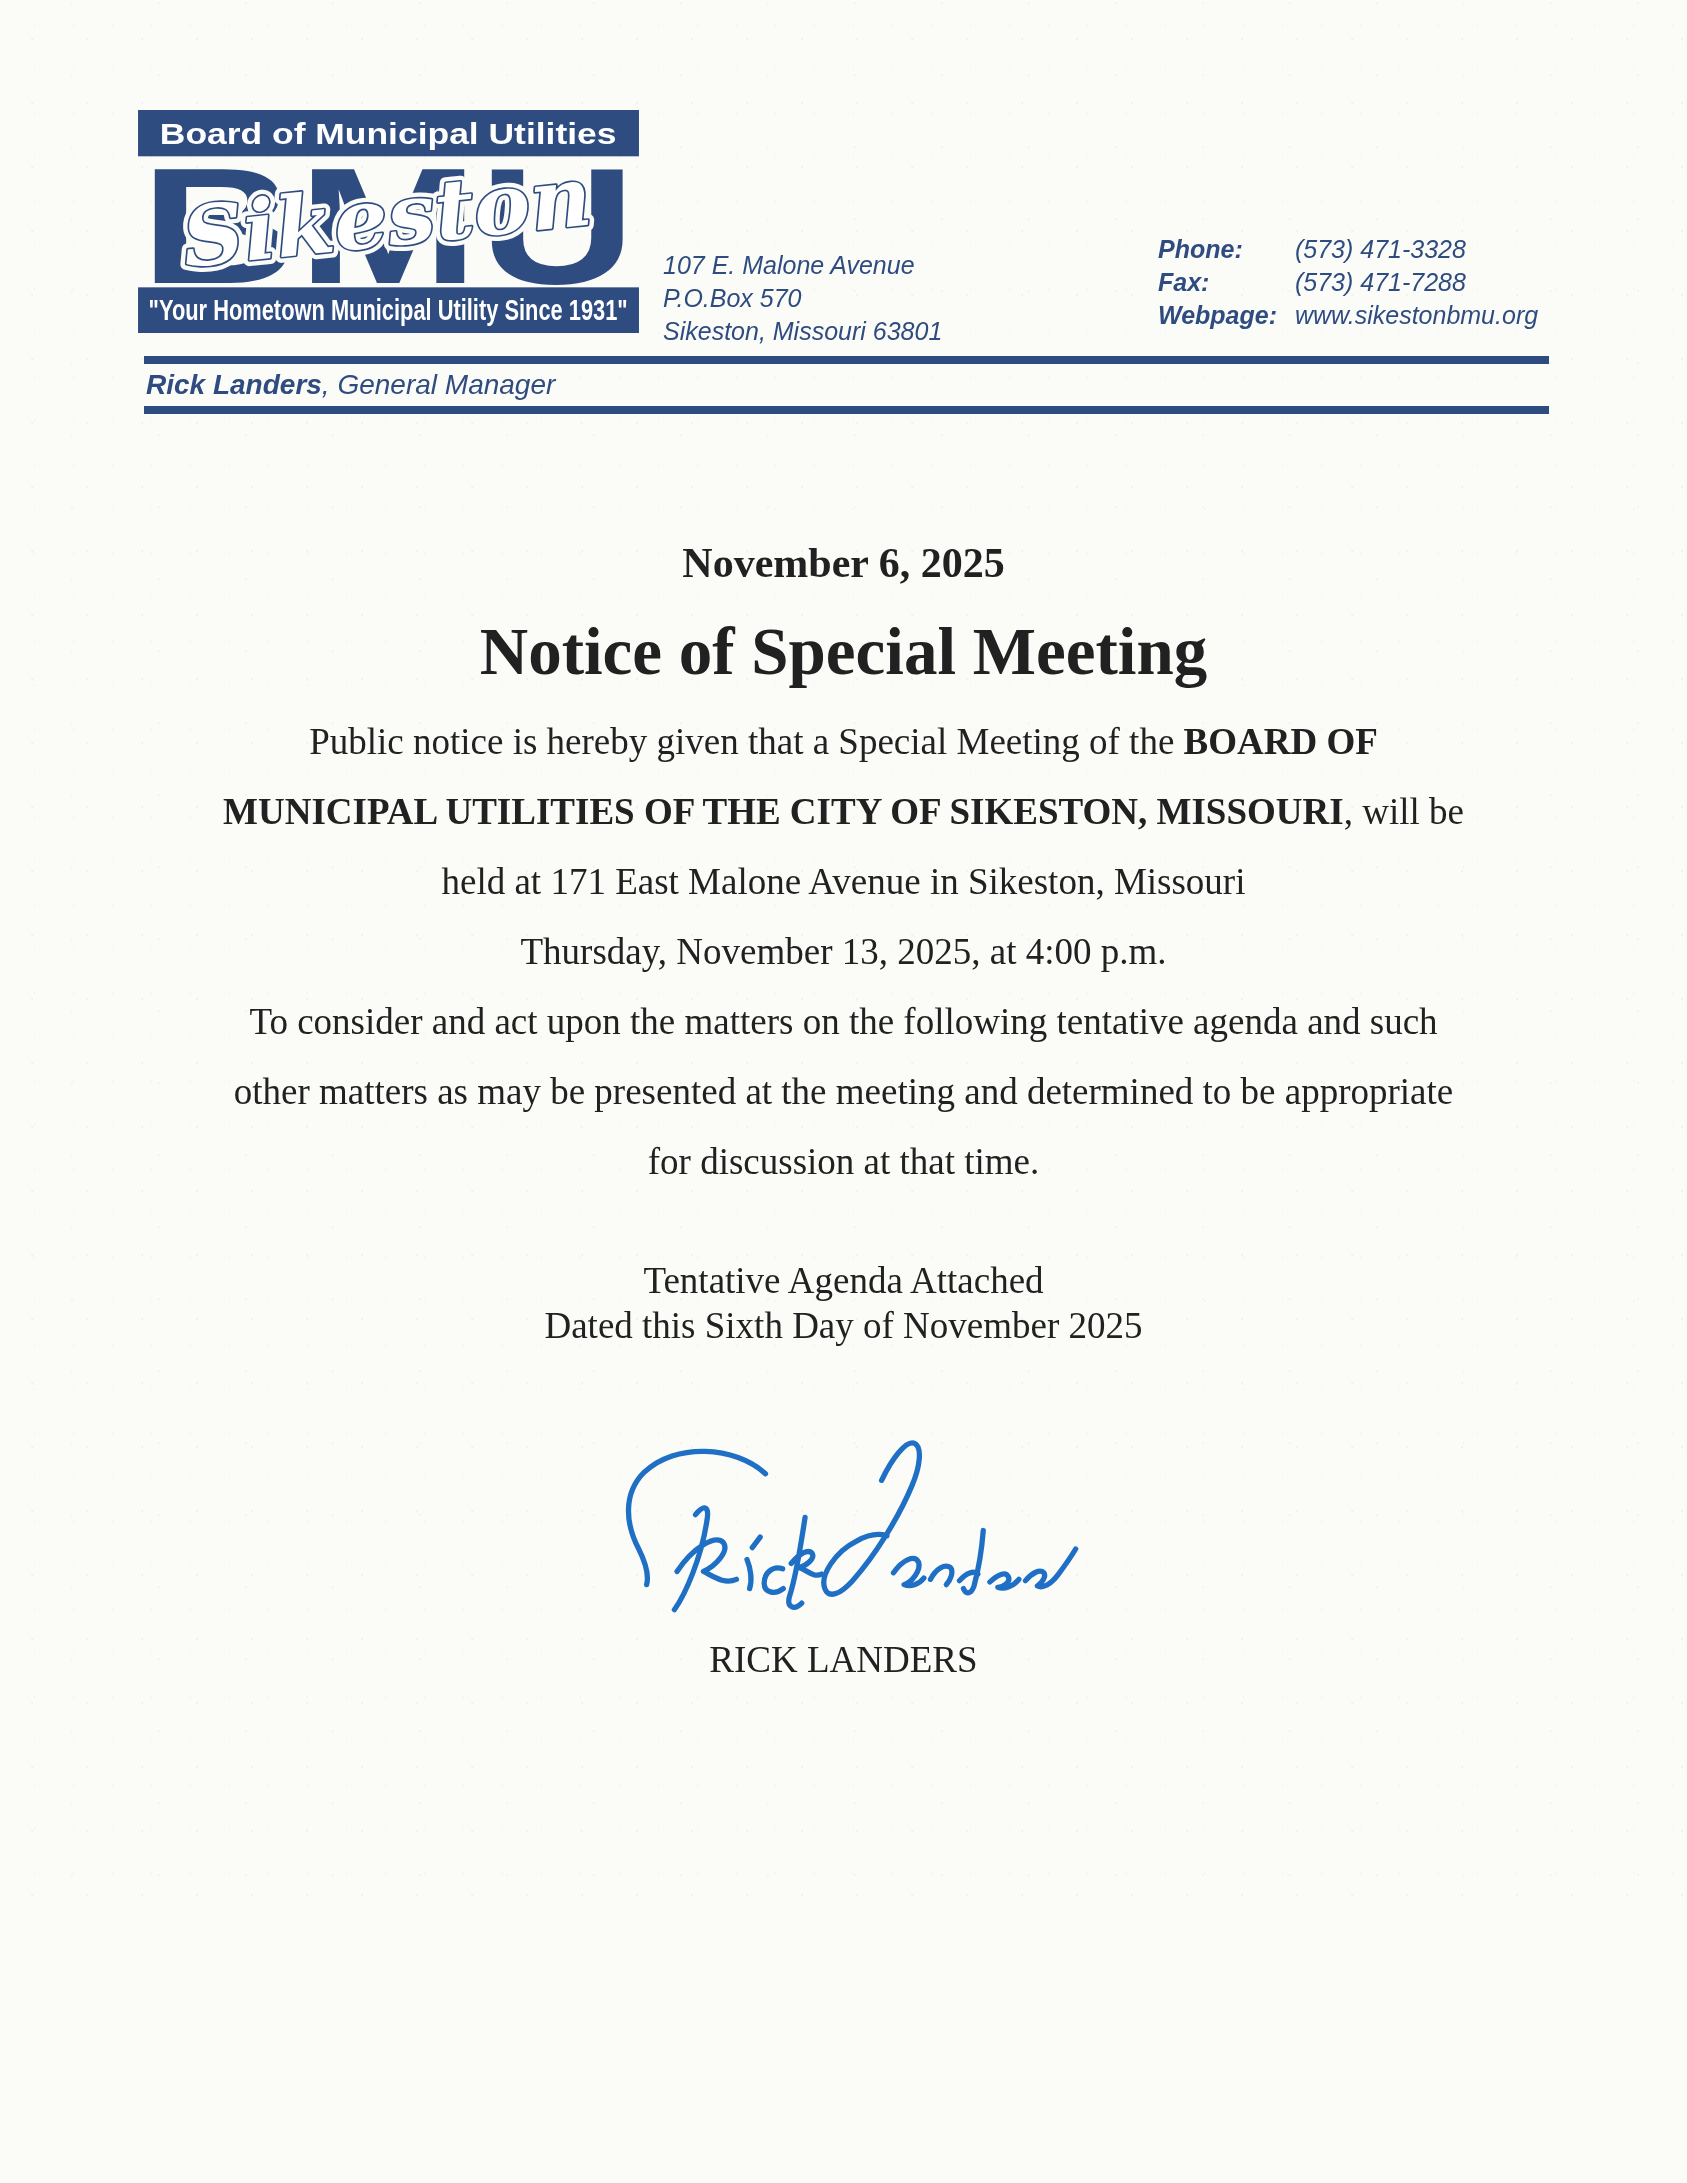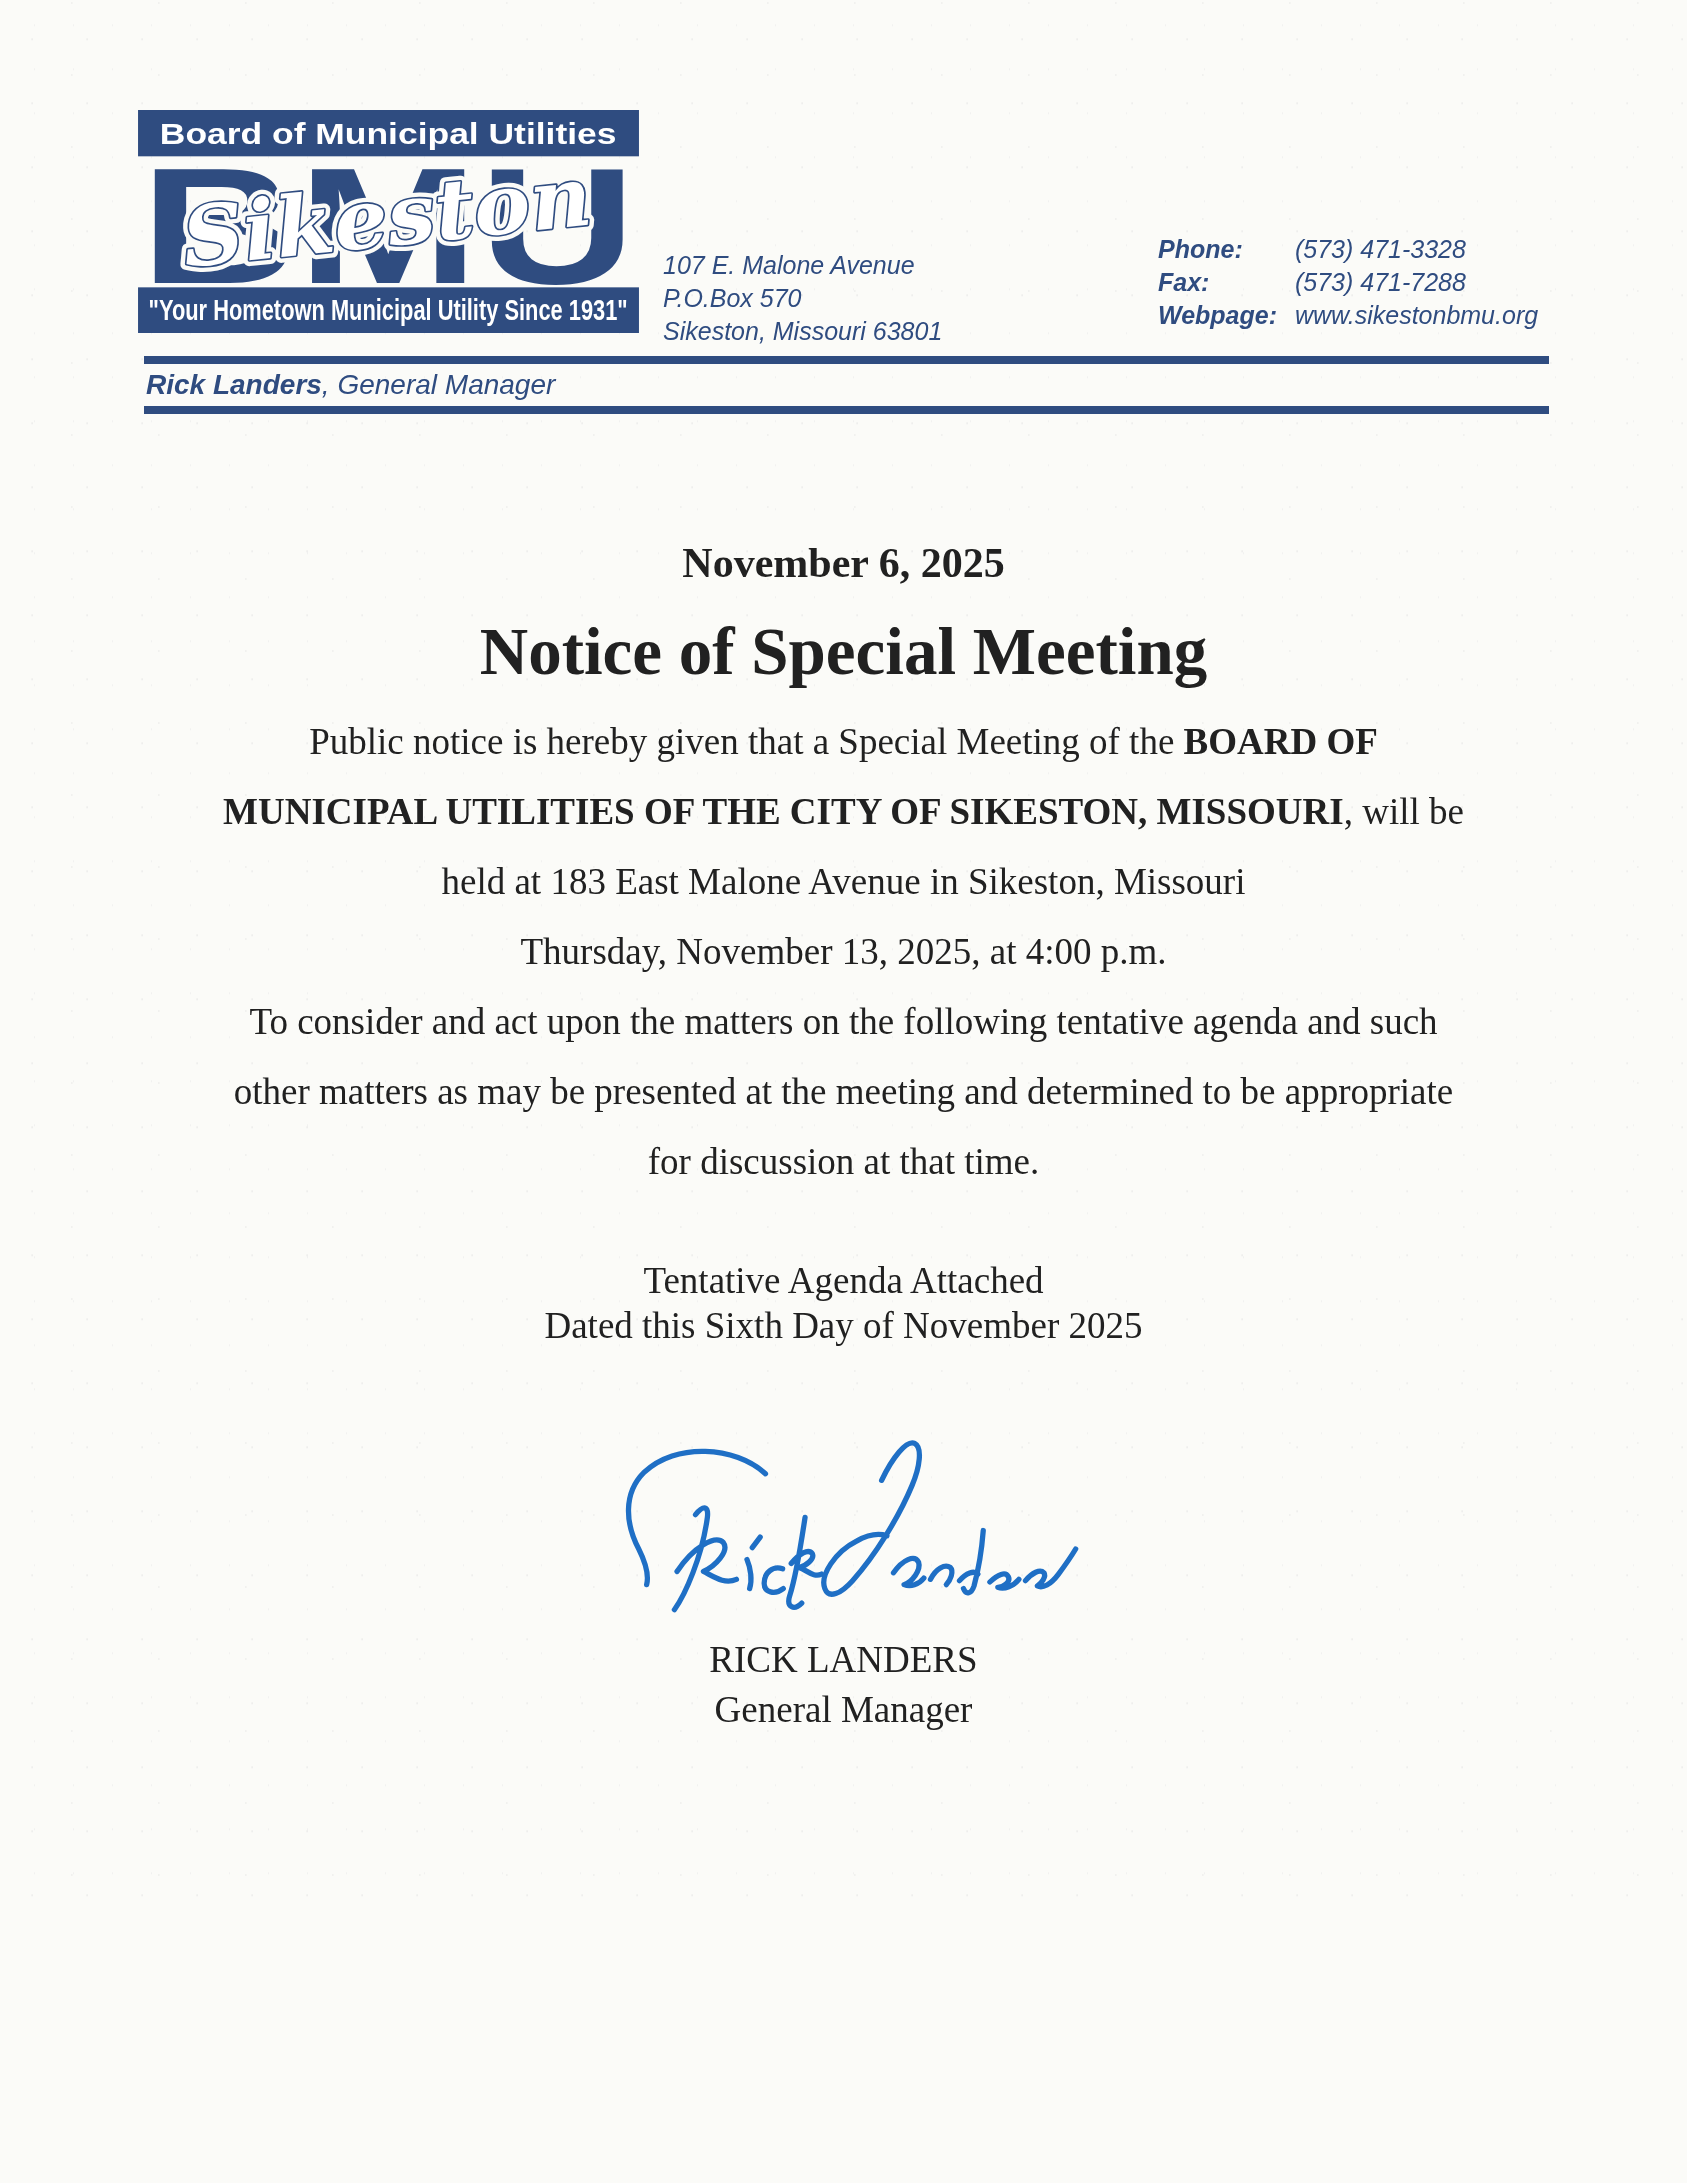--- a/index.html
+++ b/index.html
@@ -127,21 +127,21 @@
     <div class="rule rule-bottom"></div>
   </div>
 
   <div class="centered notice-date">November 6, 2025</div>
 
   <div class="centered notice-title">Notice of Special Meeting</div>
 
   <div class="centered notice-body">
       <div class="body-line"><span>Public notice is hereby given that a Special Meeting of the </span><span class="bold">BOARD OF</span></div>
       <div class="body-line"><span class="bold">MUNICIPAL UTILITIES OF THE CITY OF SIKESTON, MISSOURI</span><span>, will be</span></div>
-      <div class="body-line"><span>held at 183 East Malone Avenue in Sikeston, Missouri</span></div>
+      <div class="body-line"><span>held at 171 East Malone Avenue in Sikeston, Missouri</span></div>
       <div class="body-line"><span>Thursday, November 13, 2025, at 4:00 p.m.</span></div>
       <div class="body-line"><span>To consider and act upon the matters on the following tentative agenda and such</span></div>
       <div class="body-line"><span>other matters as may be presented at the meeting and determined to be appropriate</span></div>
       <div class="body-line"><span>for discussion at that time.</span></div>
     </div>
 
   <div class="centered agenda-block">
     <div>Tentative Agenda Attached</div>
     <div>Dated this Sixth Day of November 2025</div>
   </div>
@@ -157,17 +157,16 @@
       <path d="M 430 236 C 444 216 462 208 468 220 C 472 232 458 250 446 254 C 456 258 468 254 476 244"></path>
       <path d="M 486 246 C 494 230 508 222 516 228 C 522 234 516 248 510 254"></path>
       <path d="M 530 248 C 540 236 552 232 558 238 M 566 172 C 564 198 558 234 552 256 C 548 268 540 270 536 260"></path>
       <path d="M 576 250 C 588 238 600 234 604 242 C 608 250 596 258 588 258 C 598 262 612 256 620 246"></path>
       <path d="M 630 248 C 640 236 652 230 658 236 C 662 242 654 252 648 256 C 656 260 668 254 680 238 C 692 222 700 210 706 200"></path>
     </g>
   </svg>
 
   <div class="centered signatory-block">
     <div>RICK LANDERS</div>
-    <div>General Manager</div>
   </div>
 
 </div>
 
 
 </body></html>

